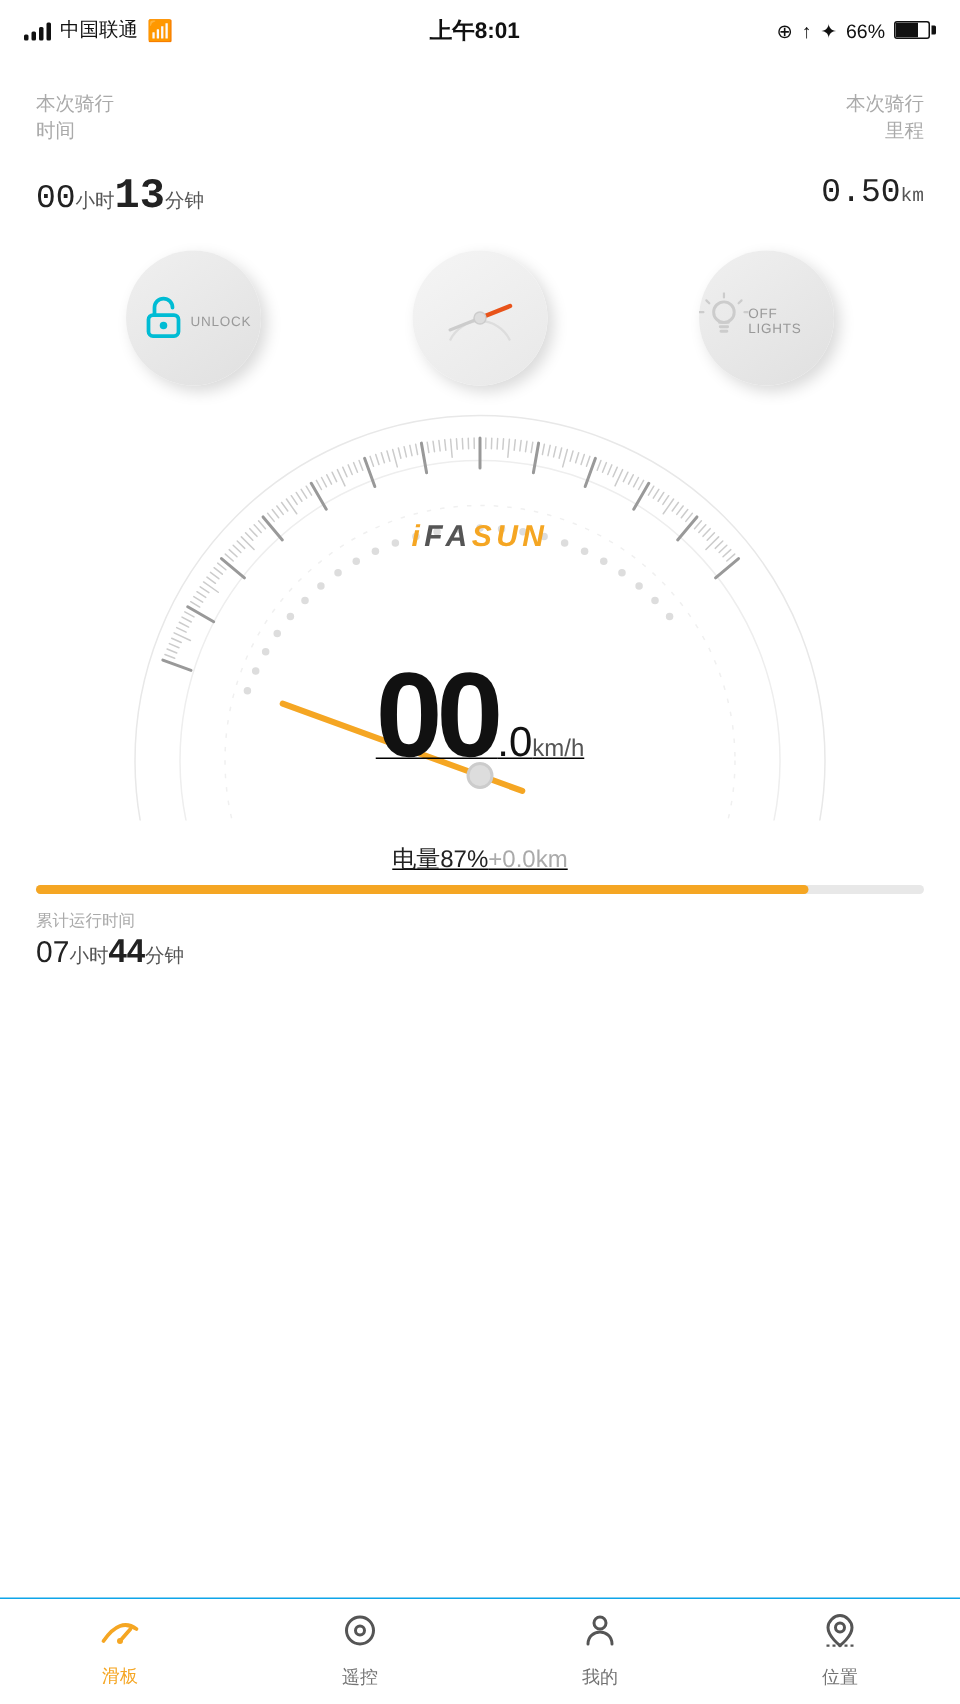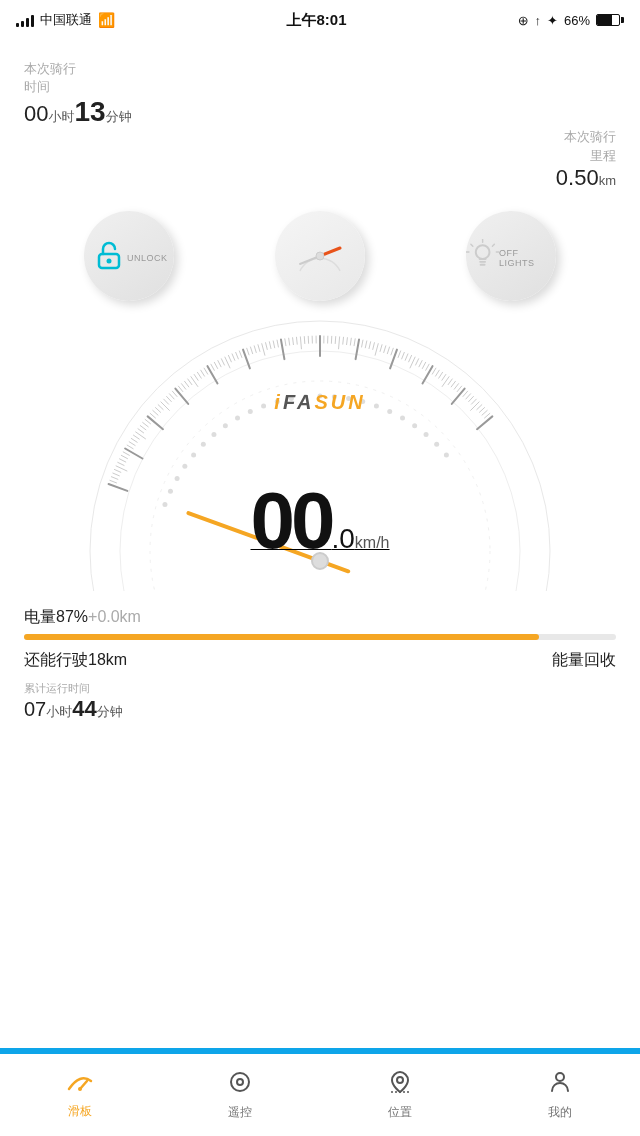--- a/index.html
+++ b/index.html
@@ -70,33 +70,33 @@
       display: flex;
       flex-direction: column;
       padding: 20px 24px 0;
     }
 
     
     .stats-row {
       display: flex;
       justify-content: space-between;
       margin-bottom: 20px;
-      flex-direction: column;
     }
     .stat-block {}
     .stat-label {
       font-size: 13px;
       color: #aaa;
       line-height: 1.4;
     }
     .stat-value {
       font-size: 22px;
       color: #222;
       font-weight: 400;
-      margin-top: 0;
+      margin-top: 20px;
+      font-family: Liberation Mono, monospace;
     }
     .stat-value .small { font-size: 13px; color: #555; }
     .stat-value .unit { font-size: 13px; color: #555; }
     .stat-block.right { text-align: right; }
 
     
     .controls-row {
       display: flex;
       justify-content: space-around;
       align-items: center;
@@ -174,23 +174,24 @@
       font-size: 28px;
       color: #111;
     }
 
     
     .battery-section {
       padding: 16px 0 0;
     }
     .battery-row {
       display: flex;
-      justify-content: flex-start;
+      justify-content: center;
       align-items: center;
       margin-bottom: 6px;
+      text-decoration: underline;
     }
     .battery-label {
       font-size: 16px;
       color: #222;
       font-weight: 500;
     }
     .battery-extra {
       font-size: 16px;
       color: #aaa;
     }
@@ -234,22 +235,22 @@
     .meta-value {
       font-size: 20px;
       color: #222;
       font-weight: 400;
     }
     .meta-value .small { font-size: 13px; color: #555; }
 
     
     .bottom-nav {
       background: white;
-      border-top: 6px solid #0ea5e9;
-      height: 88px;
+      border-top: 1px solid #0ea5e9;
+      height: 71px;
       display: flex;
       align-items: flex-start;
     }
     .nav-item {
       flex: 1;
       display: flex;
       flex-direction: column;
       align-items: center;
       justify-content: center;
       height: 100%;
@@ -519,24 +520,20 @@
 
   <div class="battery-section">
     <div class="battery-row">
       <span class="battery-label">电量87%</span>
       <span class="battery-extra">+0.0km</span>
     </div>
     <div class="battery-bar-container">
       <div class="battery-bar-fill" style="width:87%;"></div>
     </div>
 
-    <div class="info-row">
-      <span class="info-label">还能行驶18km</span>
-      <span class="info-right">能量回收</span>
-    </div>
 
     <div class="meta-row">
       <div class="meta-block">
         <div class="meta-label">累计运行时间</div>
         <div class="meta-value">
           <span>07</span><span class="small">小时</span><span style="font-size:22px;font-weight:600;text-align:right;">44</span><span class="small">分钟</span>
         </div>
       </div>
     </div>
   </div>
@@ -559,29 +556,29 @@
       <svg width="24" height="24" viewBox="0 0 24 24">
         <circle cx="12" cy="12" r="9" fill="none" stroke="#555" stroke-width="2"></circle>
         <circle cx="12" cy="12" r="3" fill="none" stroke="#555" stroke-width="2"></circle>
       </svg>
     </div>
     <div class="nav-label">遥控</div>
   </div>
   <div class="nav-item">
     <div class="nav-icon">
       <svg width="24" height="24" viewBox="0 0 24 24">
+        <circle cx="12" cy="7" r="4" fill="none" stroke="#555" stroke-width="2"></circle>
+        <path d="M4 21 C4 16 8 13 12 13 C16 13 20 16 20 21" fill="none" stroke="#555" stroke-width="2" stroke-linecap="round"></path>
+      </svg>
+    </div>
+    <div class="nav-label">我的</div>
+  </div>
+  <div class="nav-item">
+    <div class="nav-icon">
+      <svg width="24" height="24" viewBox="0 0 24 24">
         <path d="M12 2 C8 2 4 6 4 10 C4 16 12 22 12 22 C12 22 20 16 20 10 C20 6 16 2 12 2Z" fill="none" stroke="#555" stroke-width="2"></path>
         <circle cx="12" cy="10" r="3" fill="none" stroke="#555" stroke-width="2"></circle>
         <line x1="3" y1="22" x2="21" y2="22" stroke="#555" stroke-width="1.5" stroke-dasharray="2,2"></line>
       </svg>
     </div>
     <div class="nav-label">位置</div>
   </div>
-  <div class="nav-item">
-    <div class="nav-icon">
-      <svg width="24" height="24" viewBox="0 0 24 24">
-        <circle cx="12" cy="7" r="4" fill="none" stroke="#555" stroke-width="2"></circle>
-        <path d="M4 21 C4 16 8 13 12 13 C16 13 20 16 20 21" fill="none" stroke="#555" stroke-width="2" stroke-linecap="round"></path>
-      </svg>
-    </div>
-    <div class="nav-label">我的</div>
-  </div>
 </div>
 
 </body></html>

